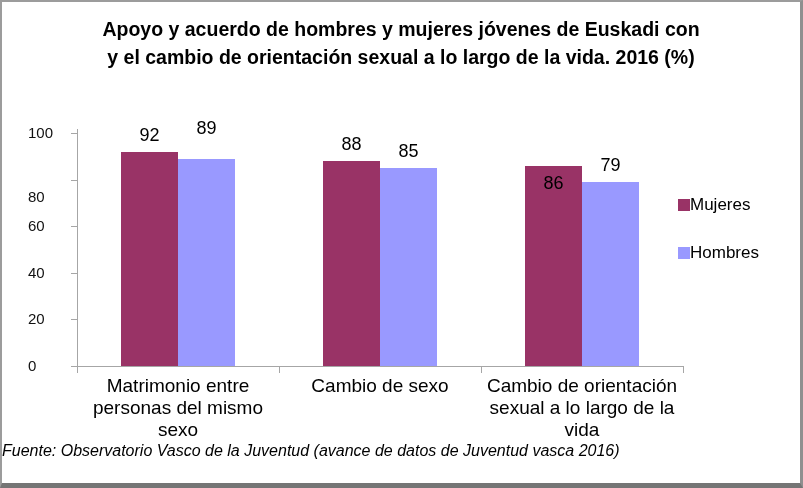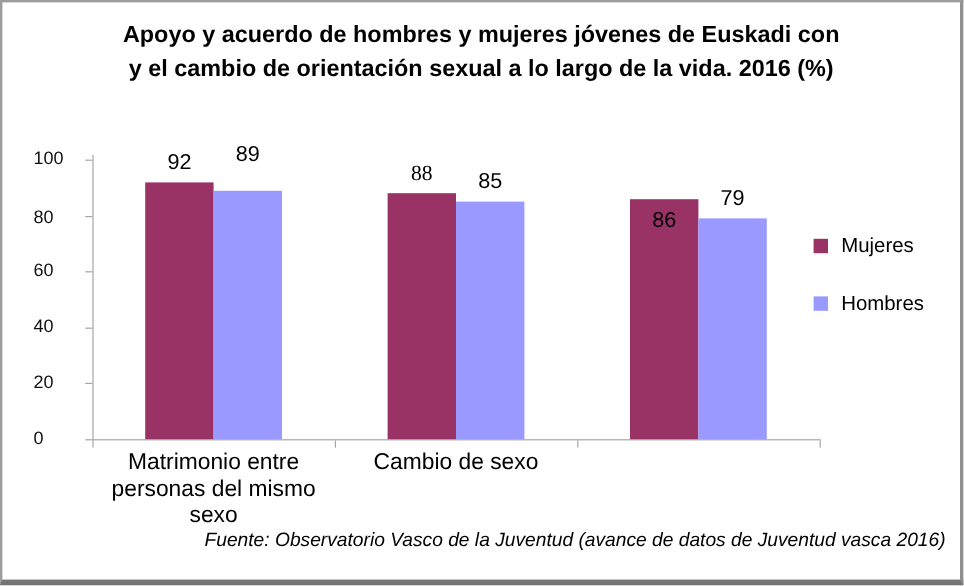--- a/index.html
+++ b/index.html
@@ -58,32 +58,32 @@
     position: absolute;
     left: 676px;
     top: 192px;
     display: flex;
     flex-direction: column;
     gap: 26px;
   }
   .legend-row {
     display: flex;
     align-items: center;
-    gap: 11px;
+    gap: 0;
     font-size: 17px;
     line-height: 22px;
     color: #000;
   }
   .swatch { width: 12px; height: 12px; display: inline-block; }
   .footer {
     position: absolute;
     left: 0;
-    right: 12px;
+    right: 4px;
     top: 440px;
-    text-align: right;
+    text-align: left;
     font-style: italic;
     font-size: 16px;
     color: #000;
   }
 </style>
 </head>
 <body>
 
 <div class="frame">
   <div class="title">
@@ -95,42 +95,44 @@
       <div class="axis" style="left: 75px; top: 364px; width: 607px; height: 1px; background: rgb(166, 166, 166);"></div>
       <div class="axis" style="left: 69px; top: 364px; width: 6px; height: 1px; background: rgb(166, 166, 166);"></div>
       <div class="ytick-label" style="left: 26px; top: 355px; width: 40px;">0</div>
       <div class="axis" style="left: 69px; top: 317px; width: 6px; height: 1px; background: rgb(166, 166, 166);"></div>
       <div class="ytick-label" style="left: 26px; top: 308px; width: 40px;">20</div>
       <div class="axis" style="left: 69px; top: 271px; width: 6px; height: 1px; background: rgb(166, 166, 166);"></div>
       <div class="ytick-label" style="left: 26px; top: 262px; width: 40px;">40</div>
       <div class="axis" style="left: 69px; top: 224px; width: 6px; height: 1px; background: rgb(166, 166, 166);"></div>
       <div class="ytick-label" style="left: 26px; top: 215px; width: 40px;">60</div>
       <div class="axis" style="left: 69px; top: 178px; width: 6px; height: 1px; background: rgb(166, 166, 166);"></div>
-      <div class="ytick-label" style="left: 26px; top: 171px; width: 40px;">80</div>
+      <div class="ytick-label" style="left: 26px; top: 186px; width: 40px;">80</div>
       <div class="axis" style="left: 69px; top: 131px; width: 6px; height: 1px; background: rgb(166, 166, 166);"></div>
       <div class="ytick-label" style="left: 26px; top: 122px; width: 40px;">100</div>
       <div class="axis" style="left: 75px; top: 365px; width: 1px; height: 6px; background: rgb(166, 166, 166);"></div>
       <div class="axis" style="left: 277px; top: 365px; width: 1px; height: 6px; background: rgb(166, 166, 166);"></div>
       <div class="axis" style="left: 479px; top: 365px; width: 1px; height: 6px; background: rgb(166, 166, 166);"></div>
       <div class="axis" style="left: 681px; top: 365px; width: 1px; height: 6px; background: rgb(166, 166, 166);"></div>
       <div class="bar" style="left: 119px; top: 150px; width: 57px; height: 214px; background: rgb(153, 51, 102);"></div>
       <div class="bar-label" style="left: 113px; top: 123px; width: 69px;">92</div>
       <div class="bar" style="left: 176px; top: 157px; width: 57px; height: 207px; background: rgb(153, 153, 255);"></div>
       <div class="bar-label" style="left: 170px; top: 116px; width: 69px;">89</div>
       <div class="cat-label" style="left: 75px; top: 373px; width: 202px;">Matrimonio entre
 personas del mismo sexo</div>
       <div class="bar" style="left: 321px; top: 159px; width: 57px; height: 205px; background: rgb(153, 51, 102);"></div>
-      <div class="bar-label" style="left: 315px; top: 132px; width: 69px; font-family: Liberation Serif, serif;">88</div>
+      <div class="bar-label" style="left: 315px; top: 132px; width: 69px;">88</div>
       <div class="bar" style="left: 378px; top: 166px; width: 57px; height: 198px; background: rgb(153, 153, 255);"></div>
       <div class="bar-label" style="left: 372px; top: 139px; width: 69px;">85</div>
       <div class="cat-label" style="left: 277px; top: 373px; width: 202px;">Cambio de sexo</div>
       <div class="bar" style="left: 523px; top: 164px; width: 57px; height: 200px; background: rgb(153, 51, 102);"></div>
       <div class="bar-label" style="left: 517px; top: 137px; width: 69px; margin-top: 34px;">86</div>
       <div class="bar" style="left: 580px; top: 180px; width: 57px; height: 184px; background: rgb(153, 153, 255);"></div>
       <div class="bar-label" style="left: 574px; top: 153px; width: 69px;">79</div>
+      <div class="cat-label" style="left: 479px; top: 373px; width: 202px;">Cambio de orientación
+sexual a lo largo de la vida</div>
     </div>
   <div class="legend">
       <div class="legend-row">
         <span class="swatch" style="background: rgb(153, 51, 102);"></span>
         <span>Mujeres</span>
       </div>
       <div class="legend-row">
         <span class="swatch" style="background: rgb(153, 153, 255);"></span>
         <span>Hombres</span>
       </div>

